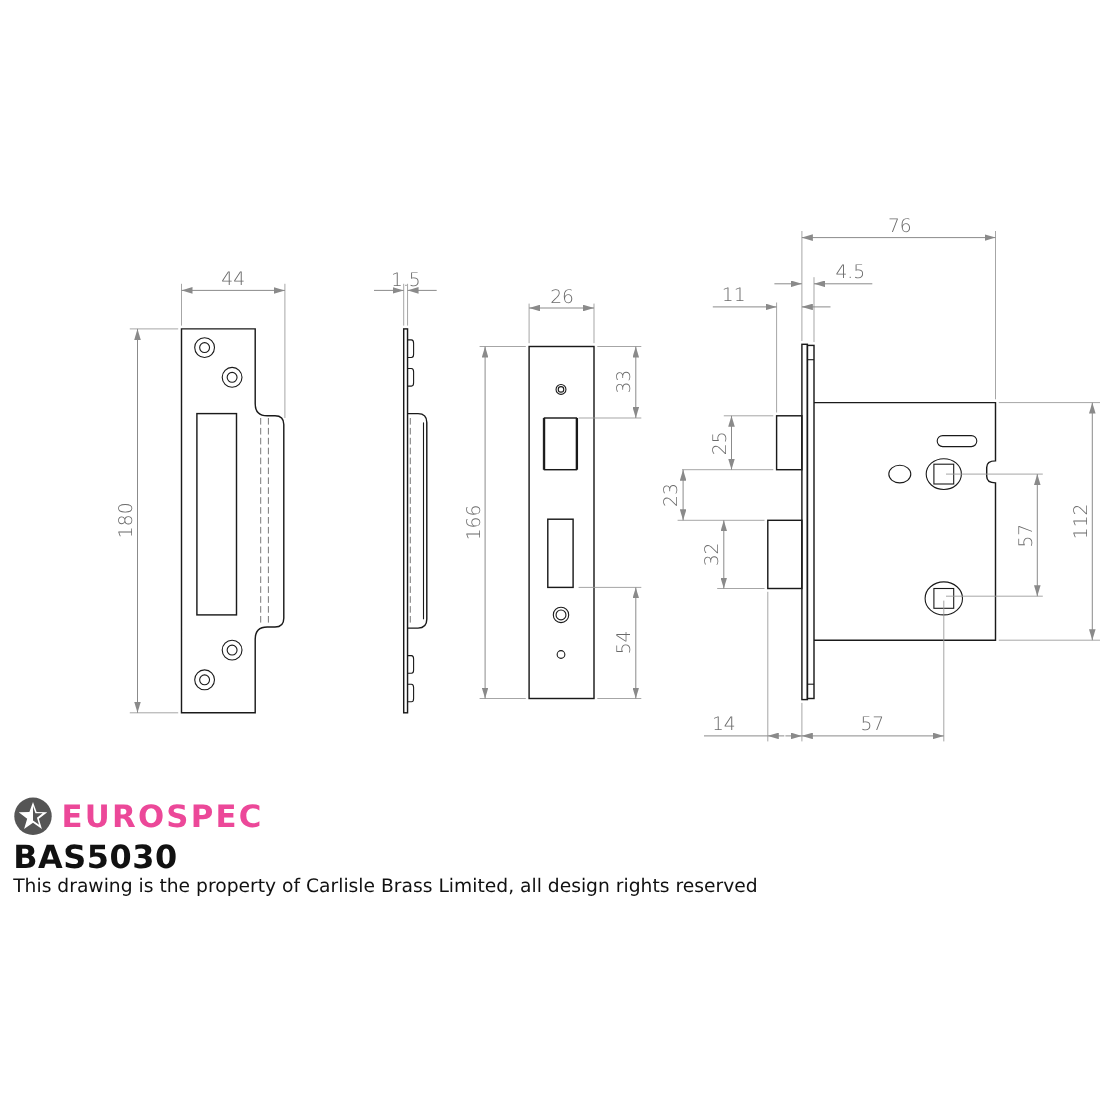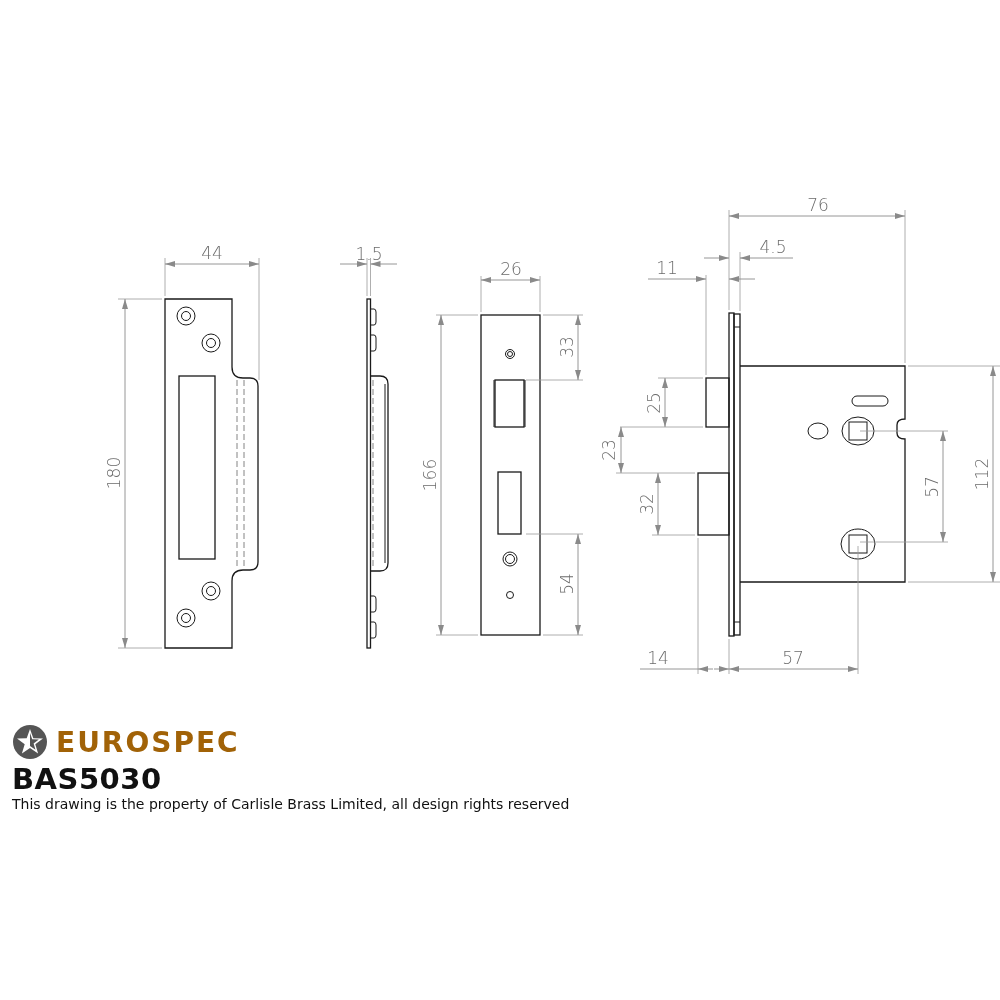--- a/index.html
+++ b/index.html
@@ -7,23 +7,23 @@
     #drawing { position: absolute; left: 0; top: 0; width: 1000px; height: 1000px; }
     .part { fill: none; stroke: #1a1a1a; stroke-width: 1.3; }
     .thin { fill: none; stroke: #1a1a1a; stroke-width: 1; }
     .hidden { fill: none; stroke: #666; stroke-width: 0.8; stroke-dasharray: 6 3; }
     .dim { fill: none; stroke: #8a8a8a; stroke-width: 0.9; }
     .ext { fill: none; stroke: #9a9a9a; stroke-width: 0.8; }
     .arrow { fill: #8a8a8a; stroke: none; }
     .dimtxt { fill: #6b6b6b; font-family: "DejaVu Sans", sans-serif; font-size: 17px; font-weight: 300; }
     .title-block { position: absolute; left: 12px; top: 724px; }
     .brand { display: flex; align-items: center; gap: 8px; height: 36px; }
-    .brand-name { font-family: "DejaVu Sans", sans-serif; font-weight: bold; font-size: 28px; letter-spacing: 2px; color: #a16207; }
+    .brand-name { font-family: "DejaVu Sans", sans-serif; font-weight: bold; font-size: 28px; letter-spacing: 2px; color: #ec4899; }
     .model { font-family: "DejaVu Sans", sans-serif; font-size: 29px; color: #111; margin-top: 2px; letter-spacing: 0.5px; font-weight: 700; line-height: 34px; }
-    .copyright { font-family: "DejaVu Sans", sans-serif; font-size: 14px; color: #111; margin-top: 0px; }
+    .copyright { font-family: "DejaVu Sans", sans-serif; font-size: 17px; color: #111; margin-top: 0px; }
   </style>
 </head>
 <body>
 
 <svg id="drawing" viewBox="0 0 1000 1000" xmlns="http://www.w3.org/2000/svg">
   <defs>
     <marker id="arr" viewBox="0 0 10 6" refX="10" refY="3" markerWidth="10" markerHeight="6" orient="auto-start-reverse" markerUnits="userSpaceOnUse">
       <path d="M0,0 L10,3 L0,6 z" class="arrow"></path>
     </marker>
   </defs>

